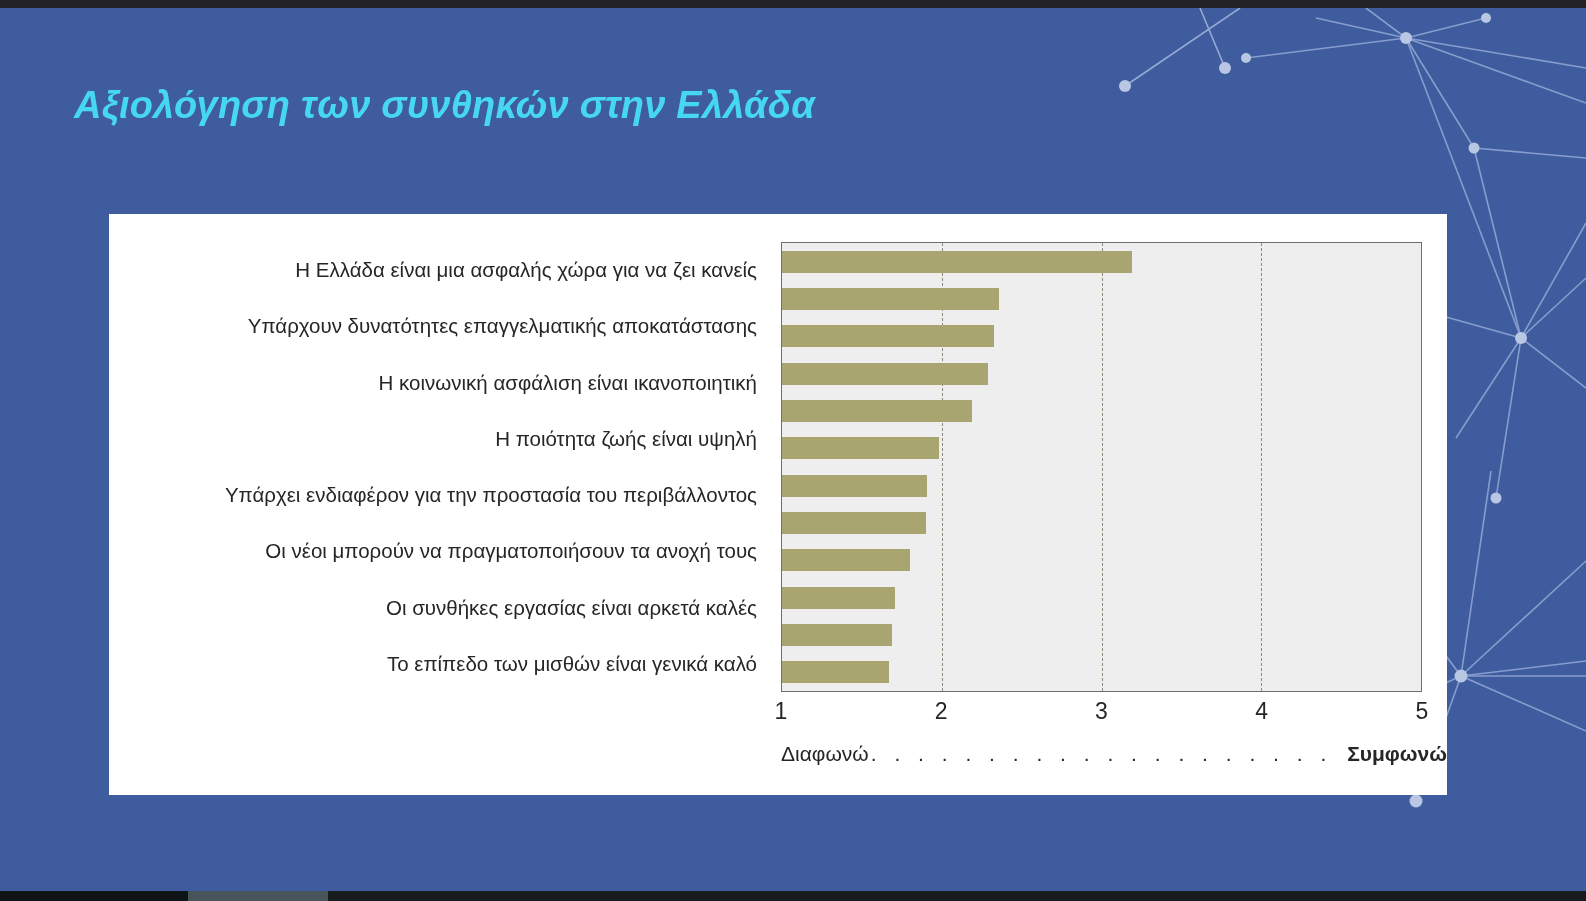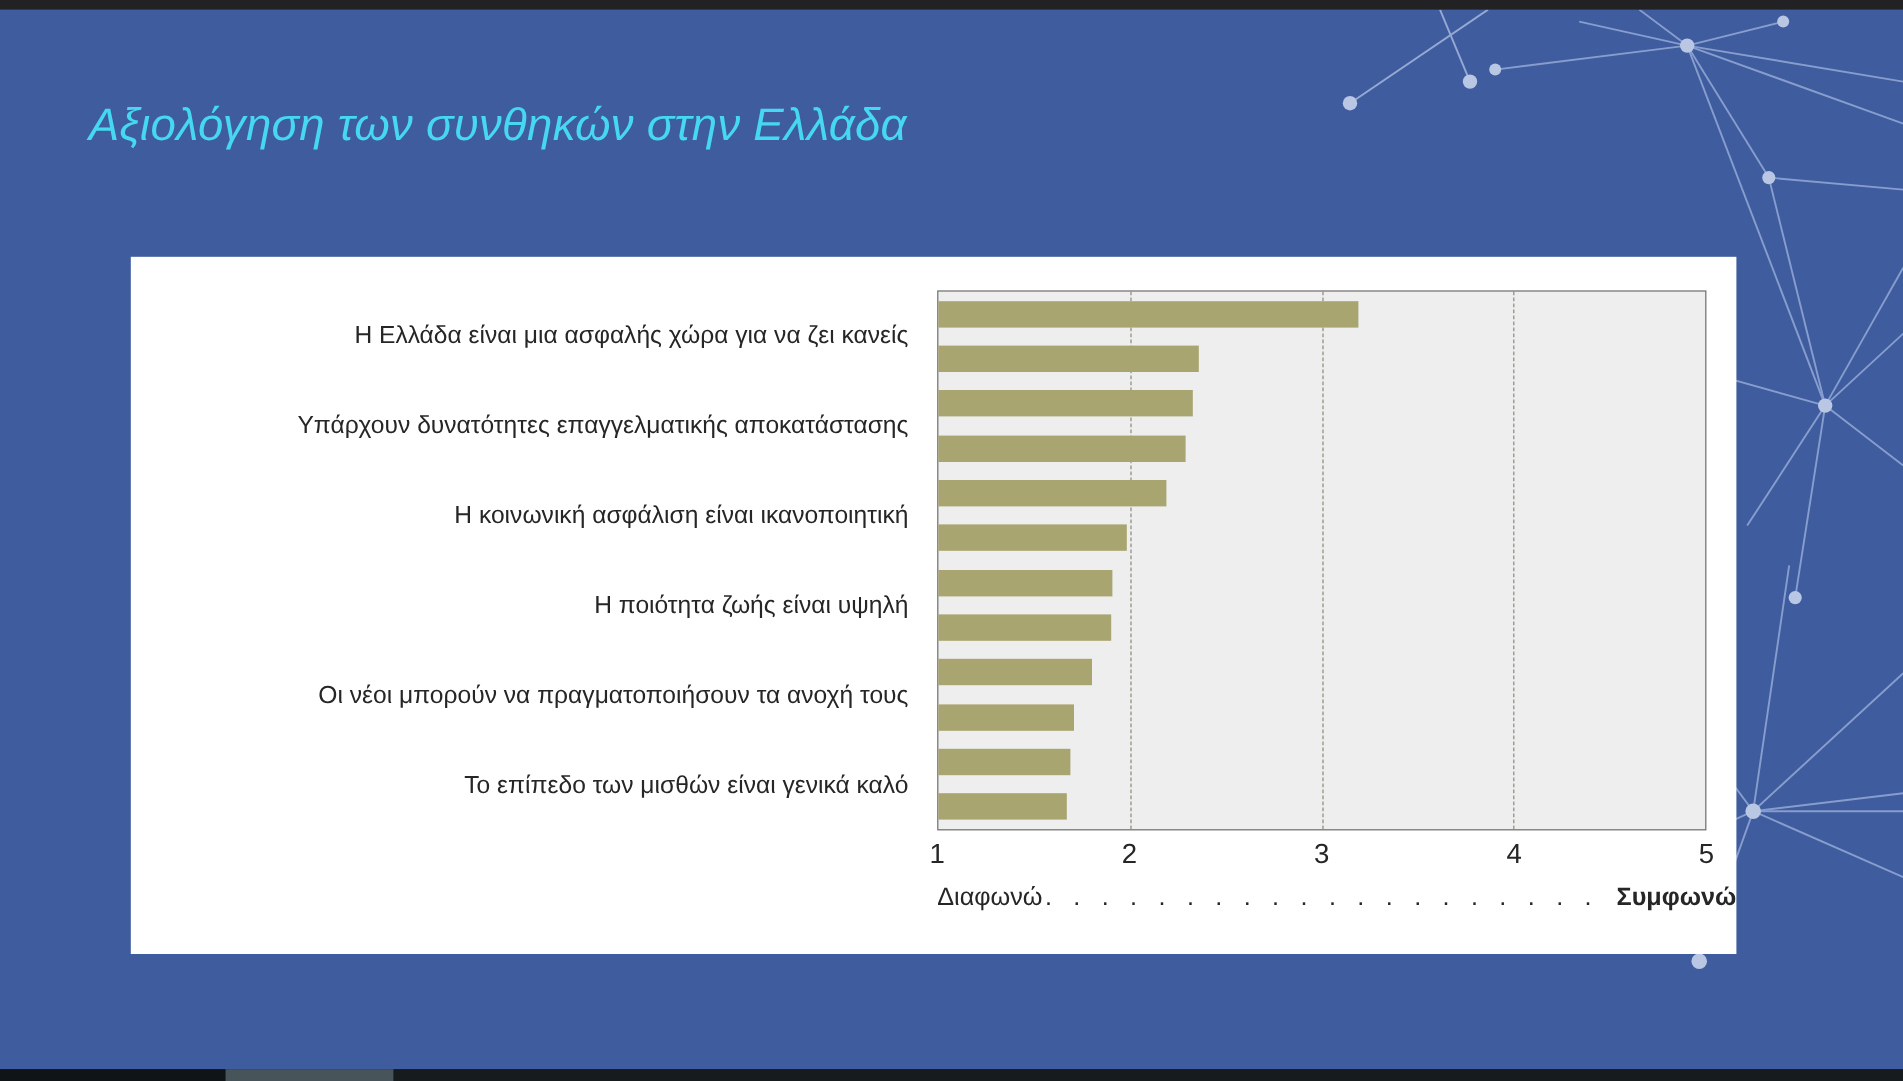--- a/index.html
+++ b/index.html
@@ -21,21 +21,21 @@
   .bottombar .seg2{left:0px;width:188px;background:#0f1416;}
   .bottombar .seg3{left:328px;width:1258px;background:#161b1d;}
 
   
   #netTop{position:absolute;right:0;top:8px;width:520px;height:520px;z-index:1;pointer-events:none;}
   #netBottom{position:absolute;right:0;bottom:10px;width:300px;height:420px;z-index:1;pointer-events:none;}
   #netLeftNodes{position:absolute;left:1080px;top:8px;width:260px;height:140px;z-index:1;pointer-events:none;}
 
   .title{
     position:absolute;left:74px;top:84px;
-    font-size:38px;font-weight:normal;font-style:italic;
+    font-size:38px;font-weight:bold;font-style:italic;
     color:#46d8f0;
     letter-spacing:0.2px;
     z-index:10;
     white-space:nowrap;
   }
 
   .chart-card{
     position:absolute;left:109px;top:214px;width:1338px;height:581px;
     background:#ffffff;z-index:20;
   }
@@ -68,21 +68,21 @@
   .bar{height:22px;background:#a8a571;}
 
   .xaxis{
     position:absolute;left:672px;top:484px;width:641px;height:34px;
   }
   .tick{
     position:absolute;top:0;font-size:23px;color:#262626;transform:translateX(-50%);
   }
   .scalerow{
     position:absolute;left:672px;top:522px;width:666px;height:30px;
-    display:flex;align-items:flex-start;
+    display:flex;align-items:flex-end;
     font-size:21px;color:#262626;
   }
   .scalerow .left{white-space:nowrap;}
   .scalerow .dots{flex:1 1 auto;overflow:hidden;white-space:nowrap;
     text-align:center;letter-spacing:6px;color:#262626;margin:0 2px;}
   .scalerow .right{white-space:nowrap;font-weight:bold;}
 </style>
 </head>
 <body>
 
@@ -151,21 +151,23 @@
 
   <div class="title">Αξιολόγηση των συνθηκών στην Ελλάδα</div>
 
   <div class="chart-card">
     <div class="chart-inner">
       <div class="labels">
         <div class="lab">Η Ελλάδα είναι μια ασφαλής χώρα για να ζει κανείς</div>
         <div class="lab">Υπάρχουν δυνατότητες επαγγελματικής αποκατάστασης</div>
         <div class="lab">Η κοινωνική ασφάλιση είναι ικανοποιητική</div>
         <div class="lab">Η ποιότητα ζωής είναι υψηλή</div>
+        <div class="lab">Υπάρχει ενδιαφέρον για την προστασία του περιβάλλοντος</div>
         <div class="lab">Οι νέοι μπορούν να πραγματοποιήσουν τα ανοχή τους</div>
+        <div class="lab">Οι συνθήκες εργασίας είναι αρκετά καλές</div>
         <div class="lab">Το επίπεδο των μισθών είναι γενικά καλό</div>
       </div>
 
       <div class="plot">
         <div class="grid" id="gridHost">
             <div class="gridline" style="left: 25%;"></div>
             <div class="gridline" style="left: 50%;"></div>
             <div class="gridline" style="left: 75%;"></div>
           </div>
         <div class="bars" id="barsHost">

